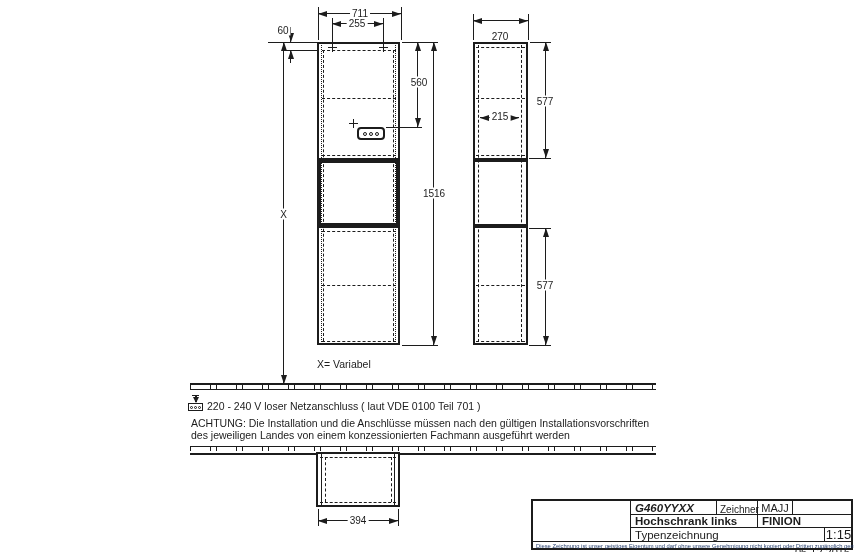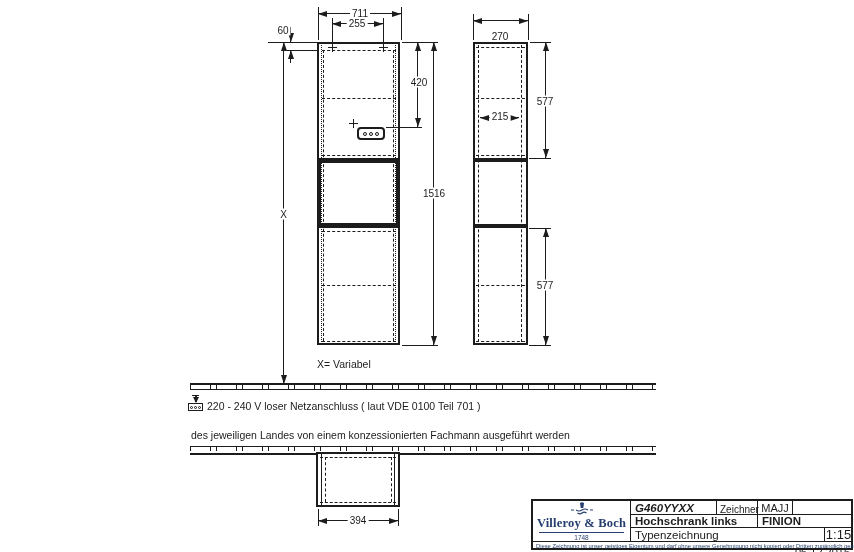--- a/index.html
+++ b/index.html
@@ -94,21 +94,21 @@
     <div class="ln" style="left:283px;top:42px;width:1px;height:342px;"></div>
     <div class="ar ar-u" style="left:280.5px;top:42px;"></div>
     <div class="ar ar-d" style="left:280.5px;top:375px;"></div>
     <div class="dim" style="left:283.5px;top:214px;">X</div>
 
     <div class="ln" style="left:402px;top:42px;width:36px;height:1px;"></div>
     <div class="ln" style="left:386px;top:127px;width:36px;height:1px;"></div>
     <div class="ln" style="left:417px;top:42px;width:1px;height:85px;"></div>
     <div class="ar ar-u" style="left:414.5px;top:42px;"></div>
     <div class="ar ar-d" style="left:414.5px;top:118px;"></div>
-    <div class="dim" style="left:419px;top:82px;">420</div>
+    <div class="dim" style="left:419px;top:82px;">560</div>
 
     <div class="ln" style="left:402px;top:345px;width:36px;height:1px;"></div>
     <div class="ln" style="left:433px;top:42px;width:1px;height:303px;"></div>
     <div class="ar ar-u" style="left:430.5px;top:42px;"></div>
     <div class="ar ar-d" style="left:430.5px;top:336px;"></div>
     <div class="dim" style="left:434px;top:193px;">1516</div>
   </div>
 
   <div>
     <div class="rect" style="left:473px;top:42px;width:55px;height:303px;"></div>
@@ -161,20 +161,21 @@
     <div class="ln" style="left:4px;top:0;width:7px;height:1px;"></div>
     <div class="ln" style="left:7px;top:1px;width:1.5px;height:6px;"></div>
     <div class="ar ar-d" style="left:4.5px;top:2px;border-width:6px 3px 0 3px;"></div>
     <div style="position:absolute;left:0;top:8px;width:15px;height:8px;border:1px solid #1c1c1c;box-sizing:border-box;display:flex;align-items:center;justify-content:center;gap:1px;">
       <i style="width:3px;height:3px;border:1px solid #1c1c1c;border-radius:50%;box-sizing:border-box;"></i>
       <i style="width:3px;height:3px;border:1px solid #1c1c1c;border-radius:50%;box-sizing:border-box;"></i>
       <i style="width:3px;height:3px;border:1px solid #1c1c1c;border-radius:50%;box-sizing:border-box;"></i>
     </div>
   </div>
   <div class="note" style="left:207px;top:400px;">220 - 240 V loser Netzanschluss ( laut VDE 0100 Teil 701 )</div>
+  <div class="note" style="left:191px;top:417px;">ACHTUNG: Die Installation und die Anschlüsse müssen nach den gültigen Installationsvorschriften</div>
   <div class="note" style="left:191px;top:429px;">des jeweiligen Landes von einem konzessionierten Fachmann ausgeführt werden</div>
 
   <div>
     <div class="wallp" style="position:absolute;left:190px;top:446px;width:466px;height:7px;">
       <div class="bricks"></div>
     </div>
     <div class="rect" style="left:316px;top:452px;width:84px;height:55px;"></div>
     <div class="dash-h" style="left:320px;top:457px;width:76px;"></div>
     <div class="dash-h" style="left:320px;top:502px;width:76px;"></div>
     <div class="dash-v" style="left:325px;top:457px;height:45px;"></div>
@@ -195,33 +196,20 @@
     <div class="tb-line" style="left:97px;top:0;width:1px;height:40px;"></div>
     <div class="tb-line" style="left:97px;top:13px;width:222px;height:1px;"></div>
     <div class="tb-line" style="left:97px;top:26px;width:222px;height:1px;"></div>
     <div class="tb-line" style="left:0;top:40px;width:319px;height:1px;"></div>
     <div class="tb-line" style="left:183px;top:0;width:1px;height:13px;"></div>
     <div class="tb-line" style="left:224px;top:0;width:1px;height:13px;"></div>
     <div class="tb-line" style="left:259px;top:0;width:1px;height:13px;"></div>
     <div class="tb-line" style="left:224px;top:13px;width:1px;height:13px;"></div>
     <div class="tb-line" style="left:291px;top:26px;width:1px;height:14px;"></div>
 
-    <div style="position:absolute;left:0;top:0;width:97px;height:40px;">
-      <svg width="30" height="13" viewBox="0 0 30 13" style="position:absolute;left:34px;top:1px;">
-        <g stroke="#253e6e" fill="none" stroke-width="1.2">
-          <path d="M13 1 q2 -1.5 4 0 l-0.7 5 h-2.6 z" fill="#253e6e" stroke="none"></path>
-          <path d="M9 8 q3 2 6 0 t6 0"></path>
-          <path d="M10.5 11 q2.5 1.6 4.5 0 t4.5 0"></path>
-          <path d="M4 8 h3 M23 8 h3"></path>
-        </g>
-      </svg>
-      <div class="logo-brand navy" style="position:absolute;left:0;top:15px;width:97px;text-align:center;">Villeroy &amp; Boch</div>
-      <div style="position:absolute;left:6px;top:31px;width:85px;height:1px;background:#253e6e;"></div>
-      <div class="navy" style="position:absolute;left:0;top:33px;width:97px;text-align:center;font-size:6.5px;line-height:7px;">1748</div>
-    </div>
 
     <div class="tb-text" style="left:102px;top:1px;font-weight:bold;font-style:italic;font-size:11.5px;">G460YYXX</div>
     <div class="tb-text" style="left:187px;top:2px;font-size:10px;">Zeichner</div>
     <div class="tb-text" style="left:225px;top:1px;width:34px;text-align:center;">MAJJ</div>
     <div class="tb-text" style="left:260px;top:1px;width:59px;text-align:center;margin-top:44px;">06.12.2016</div>
 
     <div class="tb-text" style="left:102px;top:14px;font-weight:bold;font-size:11.5px;">Hochschrank links</div>
     <div class="tb-text" style="left:229px;top:14px;font-weight:bold;font-size:11.5px;">FINION</div>
 
     <div class="tb-text" style="left:102px;top:28px;font-size:11.5px;text-align:right;">Typenzeichnung</div>

